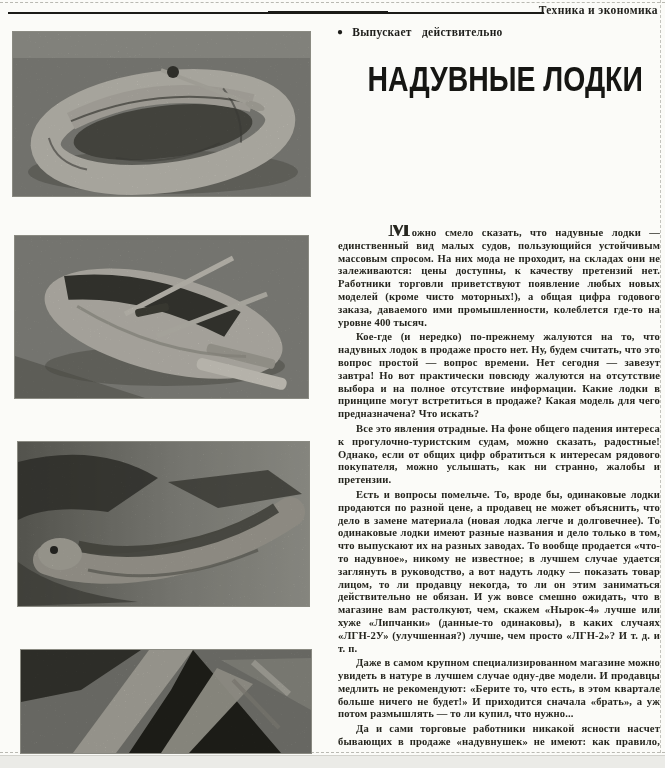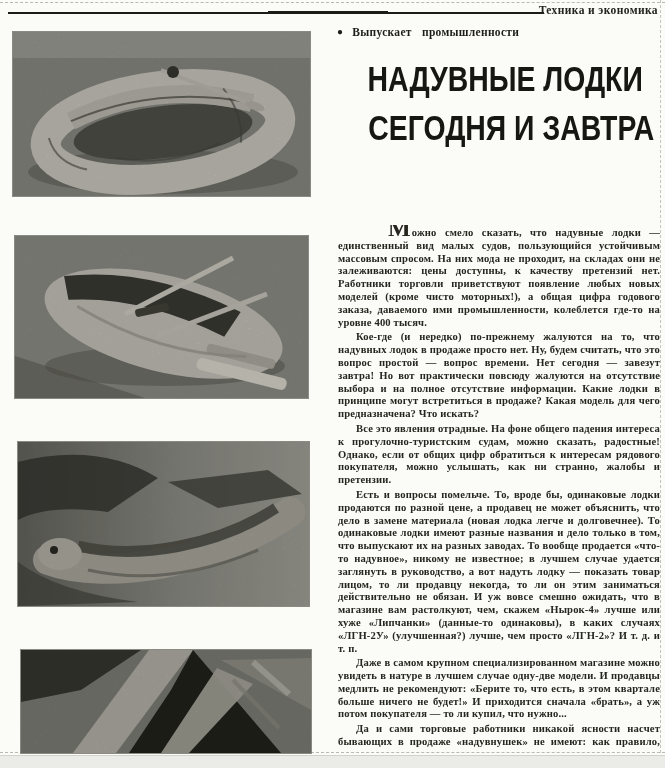--- a/index.html
+++ b/index.html
@@ -155,29 +155,28 @@
       <polygon points="172,0 260,103 108,103 150,40" fill="#26261f"></polygon>
       <polygon points="196,18 232,34 168,103 140,103" fill="#bbb8ad" opacity="0.95"></polygon>
       <path d="M 200 10 L 290 8 L 290 60 Z" fill="#a5a59c" opacity="0.8"></path>
       <line x1="232" y1="12" x2="268" y2="44" stroke="#d0cdc2" stroke-width="6" opacity="0.8"></line>
       <line x1="212" y1="30" x2="258" y2="78" stroke="#9d9a90" stroke-width="4" opacity="0.7"></line>
       <rect x="0" y="0" width="290" height="103" filter="url(#grain)" opacity="0.25"></rect>
     </svg>
   </figure>
 
   <div class="rubric">
-    <span class="bullet">●</span><span>Выпускает промышленности</span>
+    <span class="bullet">●</span><span>Выпускает действительно</span>
   </div>
 
   <div class="headline l1"><span>НАДУВНЫЕ ЛОДКИ</span></div>
-  <div class="headline l2"><span>СЕГОДНЯ И ЗАВТРА</span></div>
 
   <div class="bodytext">
     <p class="p-first"><span class="initial">М</span><span>ожно смело сказать, что надувные лодки — единственный вид малых судов, пользующийся устойчивым массовым спросом. На них мода не проходит, на складах они не залеживаются: цены доступны, к качеству претензий нет. Работники торговли приветствуют появление любых новых моделей (кроме чисто моторных!), а общая цифра годового заказа, даваемого ими промышленности, колеблется где-то на уровне 400 тысяч.</span></p>
     <p class="indented">Кое-где (и нередко) по-прежнему жалуются на то, что надувных лодок в продаже просто нет. Ну, будем считать, что это вопрос простой — вопрос времени. Нет сегодня — завезут завтра! Но вот практически повсюду жалуются на отсутствие выбора и на полное отсутствие информации. Какие лодки в принципе могут встретиться в продаже? Какая модель для чего предназначена? Что искать?</p>
     <p class="indented">Все это явления отрадные. На фоне общего падения интереса к прогулочно-туристским судам, можно сказать, радостные! Однако, если от общих цифр обратиться к интересам рядового покупателя, можно услышать, как ни странно, жалобы и претензии.</p>
     <p class="indented">Есть и вопросы помельче. То, вроде бы, одинаковые лодки продаются по разной цене, а продавец не может объяснить, что дело в замене материала (новая лодка легче и долговечнее). То одинаковые лодки имеют разные названия и дело только в том, что выпускают их на разных заводах. То вообще продается «что-то надувное», никому не известное; в лучшем случае удается заглянуть в руководство, а вот надуть лодку — показать товар лицом, то ли продавцу некогда, то ли он этим заниматься действительно не обязан. И уж вовсе смешно ожидать, что в магазине вам растолкуют, чем, скажем «Нырок-4» лучше или хуже «Липчанки» (данные-то одинаковы), в каких случаях «ЛГН-2У» (улучшенная?) лучше, чем просто «ЛГН-2»? И т. д. и т. п.</p>
-    <p class="indented">Даже в самом крупном специализированном магазине можно увидеть в натуре в лучшем случае одну-две модели. И продавцы медлить не рекомендуют: «Берите то, что есть, в этом квартале больше ничего не будет!» И приходится сначала «брать», а уж потом покупателя — то ли купил, что нужно...</p>
+    <p class="indented">Даже в самом крупном специализированном магазине можно увидеть в натуре в лучшем случае одну-две модели. И продавцы медлить не рекомендуют: «Берите то, что есть, в этом квартале больше ничего не будет!» И приходится сначала «брать», а уж потом размышлять — то ли купил, что нужно...</p>
     <p class="indented clipped">Да и сами торговые работники никакой ясности насчет бывающих в продаже «надувнушек» не имеют: как правило, могут назвать лишь две-три модели, которые продавались в их магазине. Во всяком</p>
   </div>
 
   <div class="bottom-bar"></div>
 </div>
 
 </body></html>

